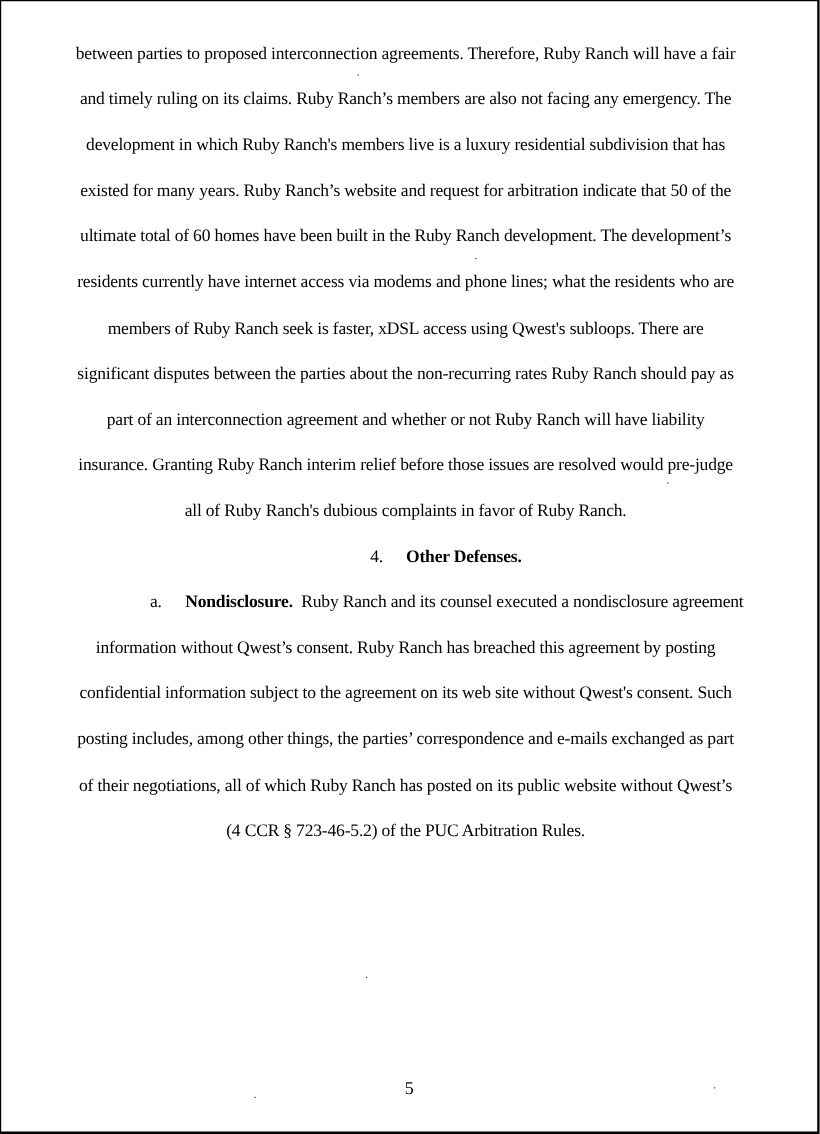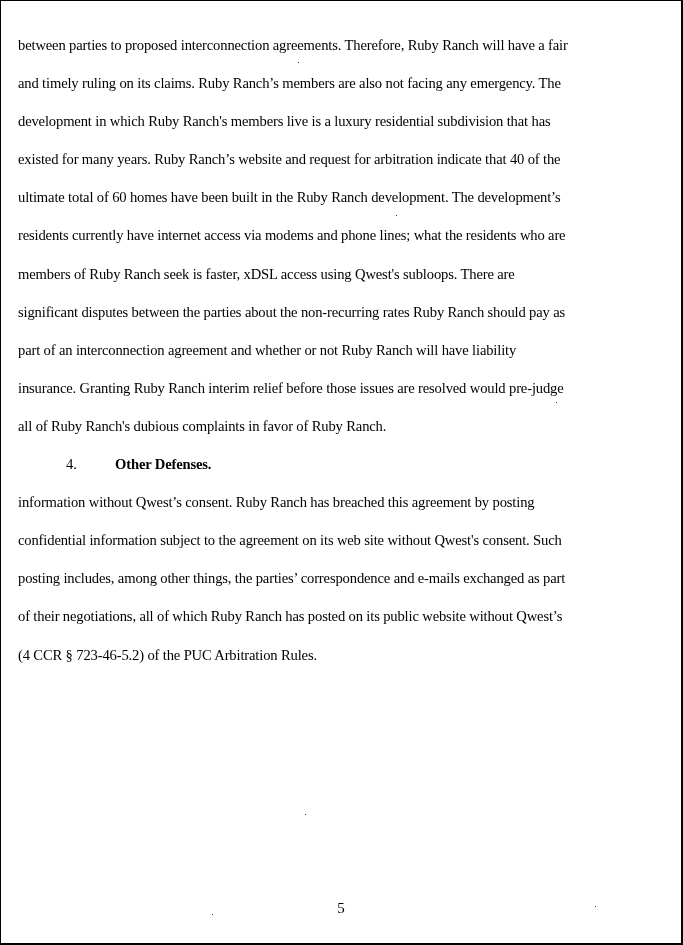--- a/index.html
+++ b/index.html
@@ -28,20 +28,21 @@
     .text {
       position: absolute;
       left: 17px;
       top: 25px;
       width: 640px;
       font-family: "Liberation Serif", serif;
       font-size: 14.6px;
       color: #000;
       line-height: 38.1px;
       letter-spacing: -0.15px;
+      text-align: center;
     }
     .line {
       display: block;
       white-space: nowrap;
       height: 38.1px;
     }
     .indent-num {
       display: inline-block;
       width: 49px;
       margin-left: 48px;
@@ -79,35 +80,38 @@
 </head>
 <body>
 
 <div class="page">
   <div class="text">
 
     <div>
       <span class="line">between parties to proposed interconnection agreements.  Therefore, Ruby Ranch will have a fair</span>
       <span class="line">and timely ruling on its claims.  Ruby Ranch’s members are also not facing any emergency.  The</span>
       <span class="line">development in which Ruby Ranch's members live is a luxury residential subdivision that has</span>
-      <span class="line">existed for many years.  Ruby Ranch’s website and request for arbitration indicate that 40 of the</span>
+      <span class="line">existed for many years.  Ruby Ranch’s website and request for arbitration indicate that 50 of the</span>
       <span class="line">ultimate total of 60 homes have been built in the Ruby Ranch development.  The development’s</span>
       <span class="line">residents currently have internet access via modems and phone lines; what the residents who are</span>
       <span class="line">members of Ruby Ranch seek is faster, xDSL access using Qwest's subloops.  There are</span>
       <span class="line">significant disputes between the parties about the non-recurring rates Ruby Ranch should pay as</span>
       <span class="line">part of an interconnection agreement and whether or not Ruby Ranch will have liability</span>
       <span class="line">insurance.  Granting Ruby Ranch interim relief  before those issues are resolved would pre-judge</span>
       <span class="line">all of Ruby Ranch's dubious complaints in favor of Ruby Ranch.</span>
     </div>
 
     <div class="line">
       <span class="indent-num">4.</span><span class="bold">Other Defenses.</span>
     </div>
 
     <div>
+      <div class="line">
+        <span class="indent-num-a">a.</span><span class="bold">Nondisclosure.</span><span style="white-space:pre;">  Ruby Ranch and its counsel executed a nondisclosure agreement</span>
+      </div>
       <span class="line">information without Qwest’s consent.  Ruby Ranch has breached this agreement by posting</span>
       <span class="line">confidential information subject to the agreement on its web site without Qwest's consent.  Such</span>
       <span class="line">posting includes, among other things, the parties’ correspondence and e-mails exchanged as part</span>
       <span class="line">of their negotiations, all of which Ruby Ranch has posted on its public website without Qwest’s</span>
     </div>
 
     <div>
       <span class="line">(4 CCR § 723-46-5.2) of the PUC Arbitration Rules.</span>
     </div>
 

